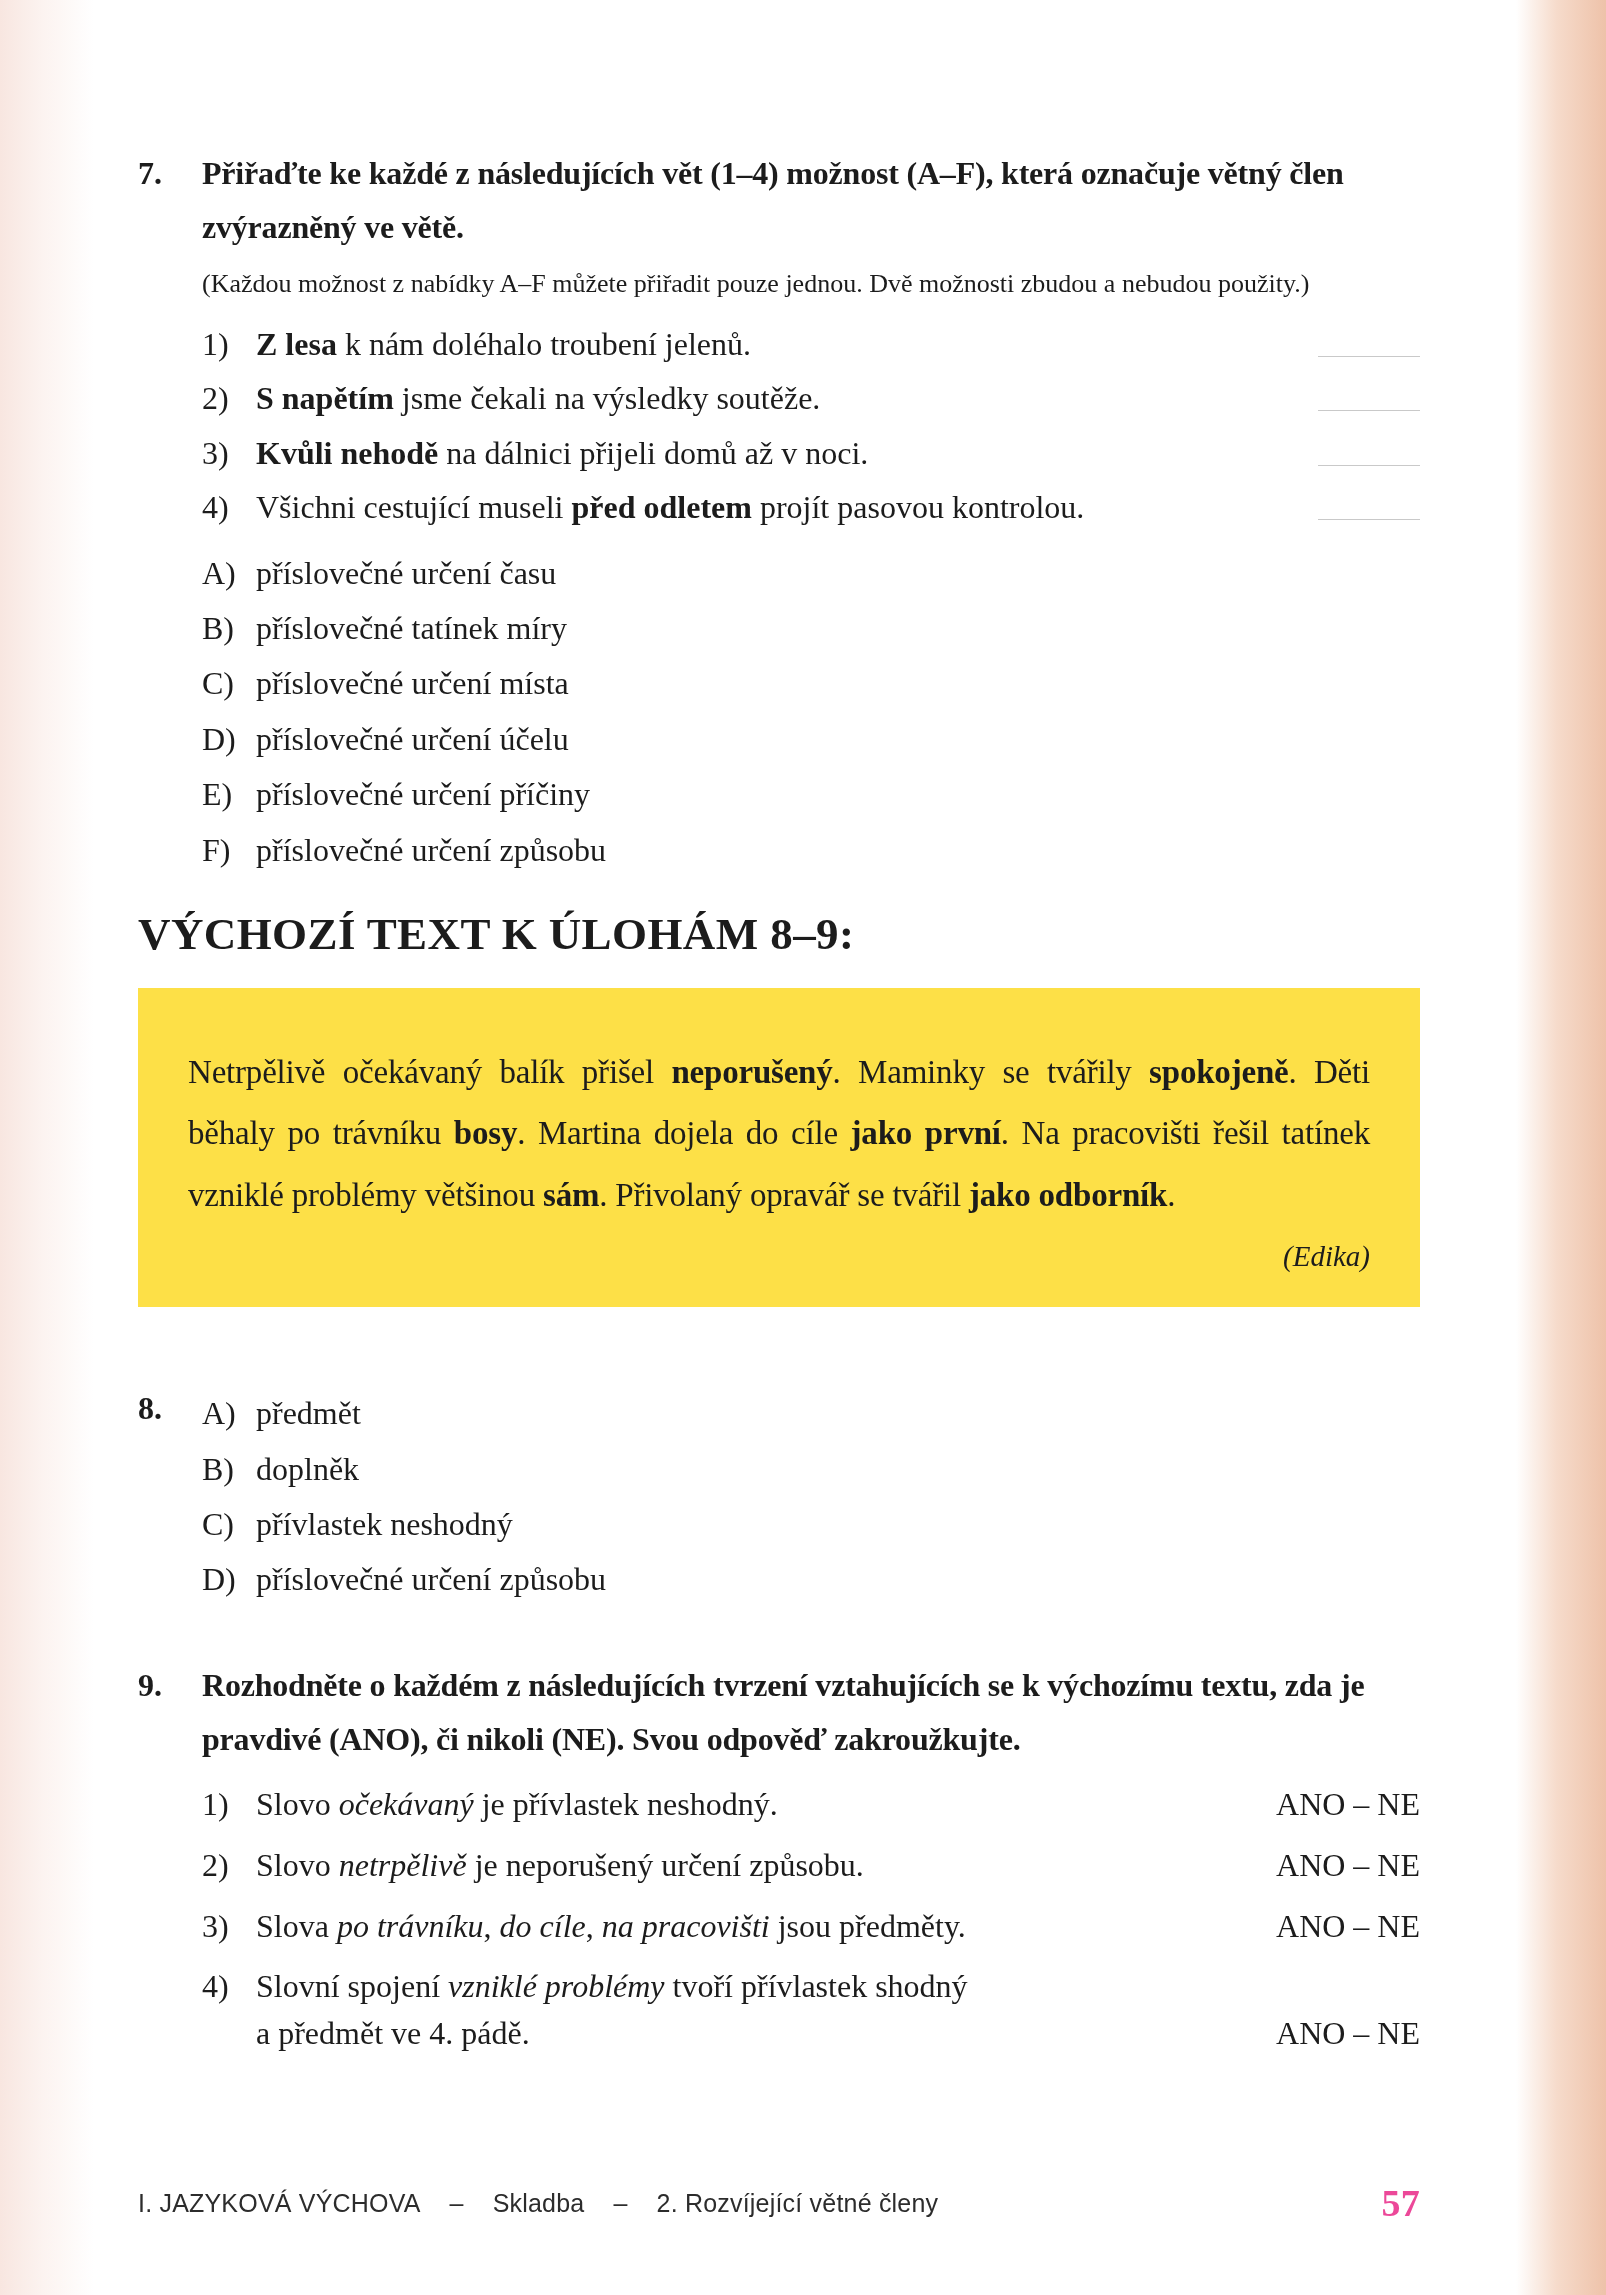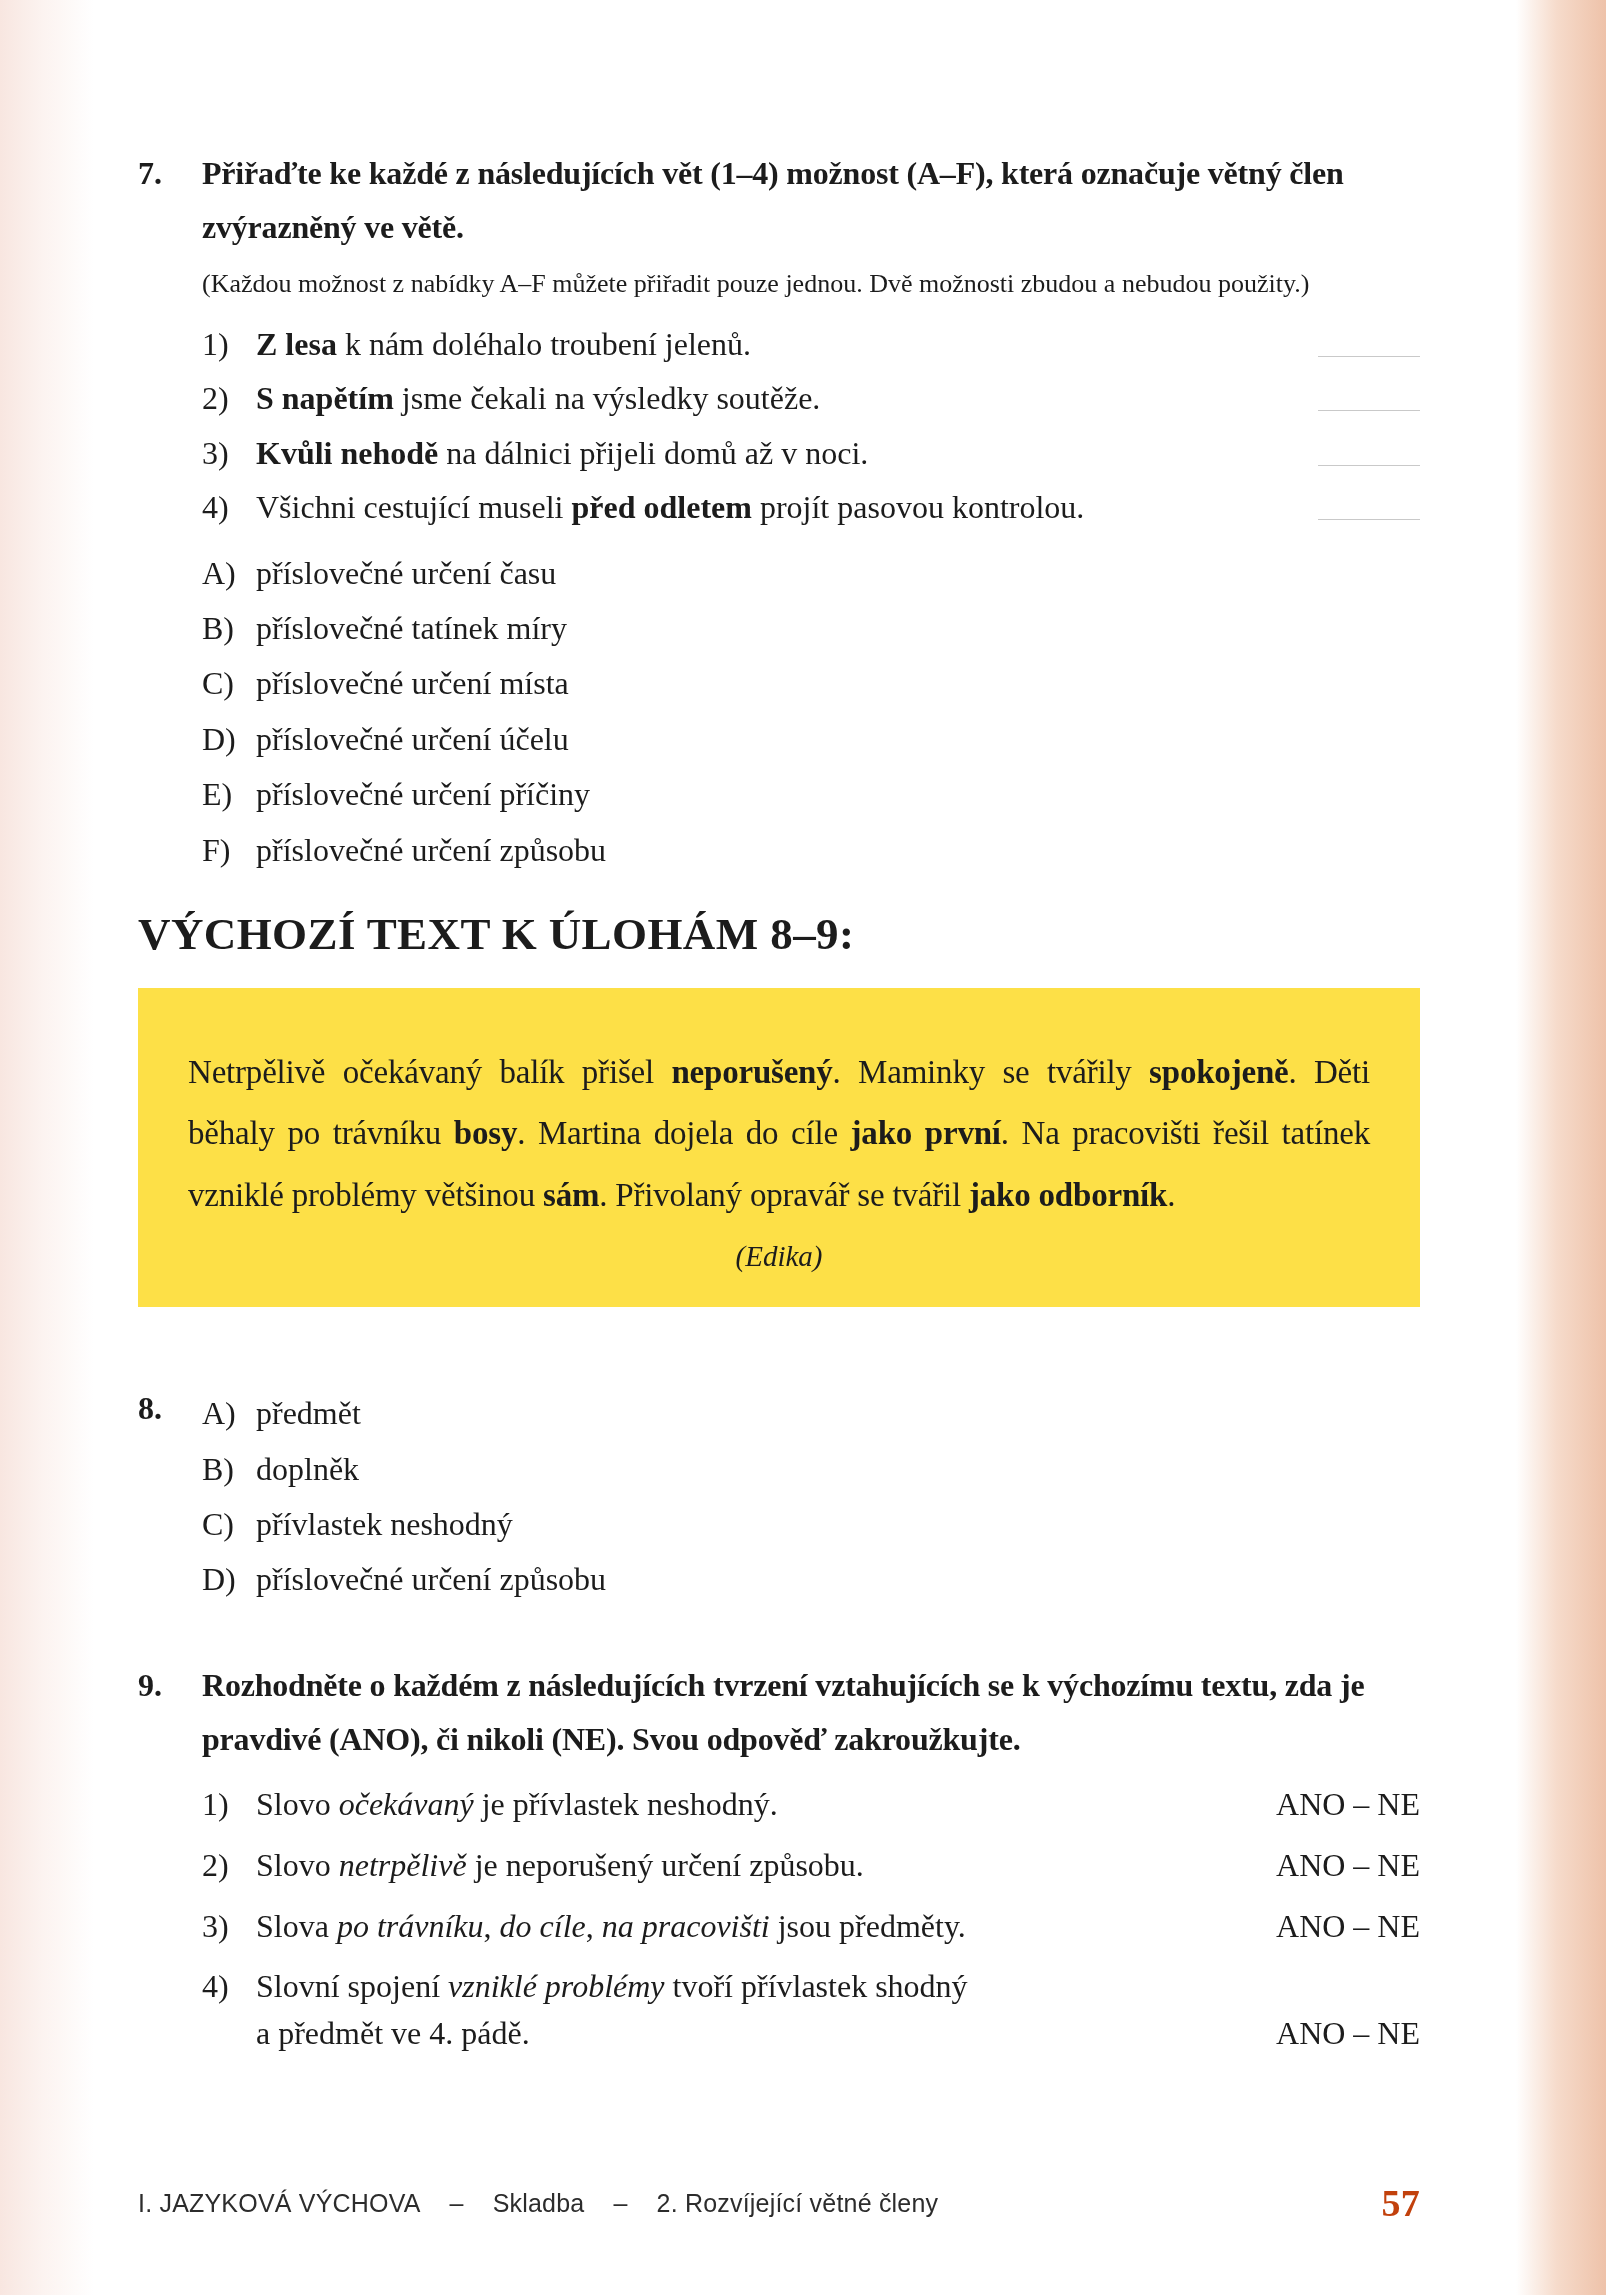--- a/index.html
+++ b/index.html
@@ -67,21 +67,21 @@
   .source-box{
     margin-top:27px;
     background:#fde047;
     padding:54px 50px 34px 50px;
   }
   .source-para{
     margin:0;font-size:33px;line-height:1.86;
     text-align:justify;letter-spacing:-0.2px;
   }
   .attribution{
-    text-align:center;font-style:italic;font-size:29px;
+    text-align:right;font-style:italic;font-size:29px;
     margin-top:14.4px;
   }
   .b{font-weight:bold;}
   .i{font-style:italic;}
   .q8{margin-top:74px;}
   .q8 .options{margin-top:12.8px;}
   .q9{margin-top:42px;}
   .statements{margin-top:14.4px;}
   .st-row{
     display:grid;grid-template-columns:54px 1fr 176px;
@@ -96,21 +96,21 @@
   
   .footer{
     position:absolute;left:138px;right:186px;bottom:70px;
     display:flex;align-items:center;column-gap:29px;
     font-family:"Liberation Sans", sans-serif;
     font-size:25px;color:#2c2c2c;letter-spacing:0.2px;
   }
   .page-number{
     margin-left:auto;
     font-family:"Liberation Serif", serif;
-    font-weight:bold;font-size:38px;color:#c2410c;
+    font-weight:bold;font-size:38px;color:#ec4899;
   }
 </style>
 </head>
 <body>
 
 <div class="page">
   <div class="edge-left"></div>
   <div class="edge-right"></div>
 
   <div class="content">

